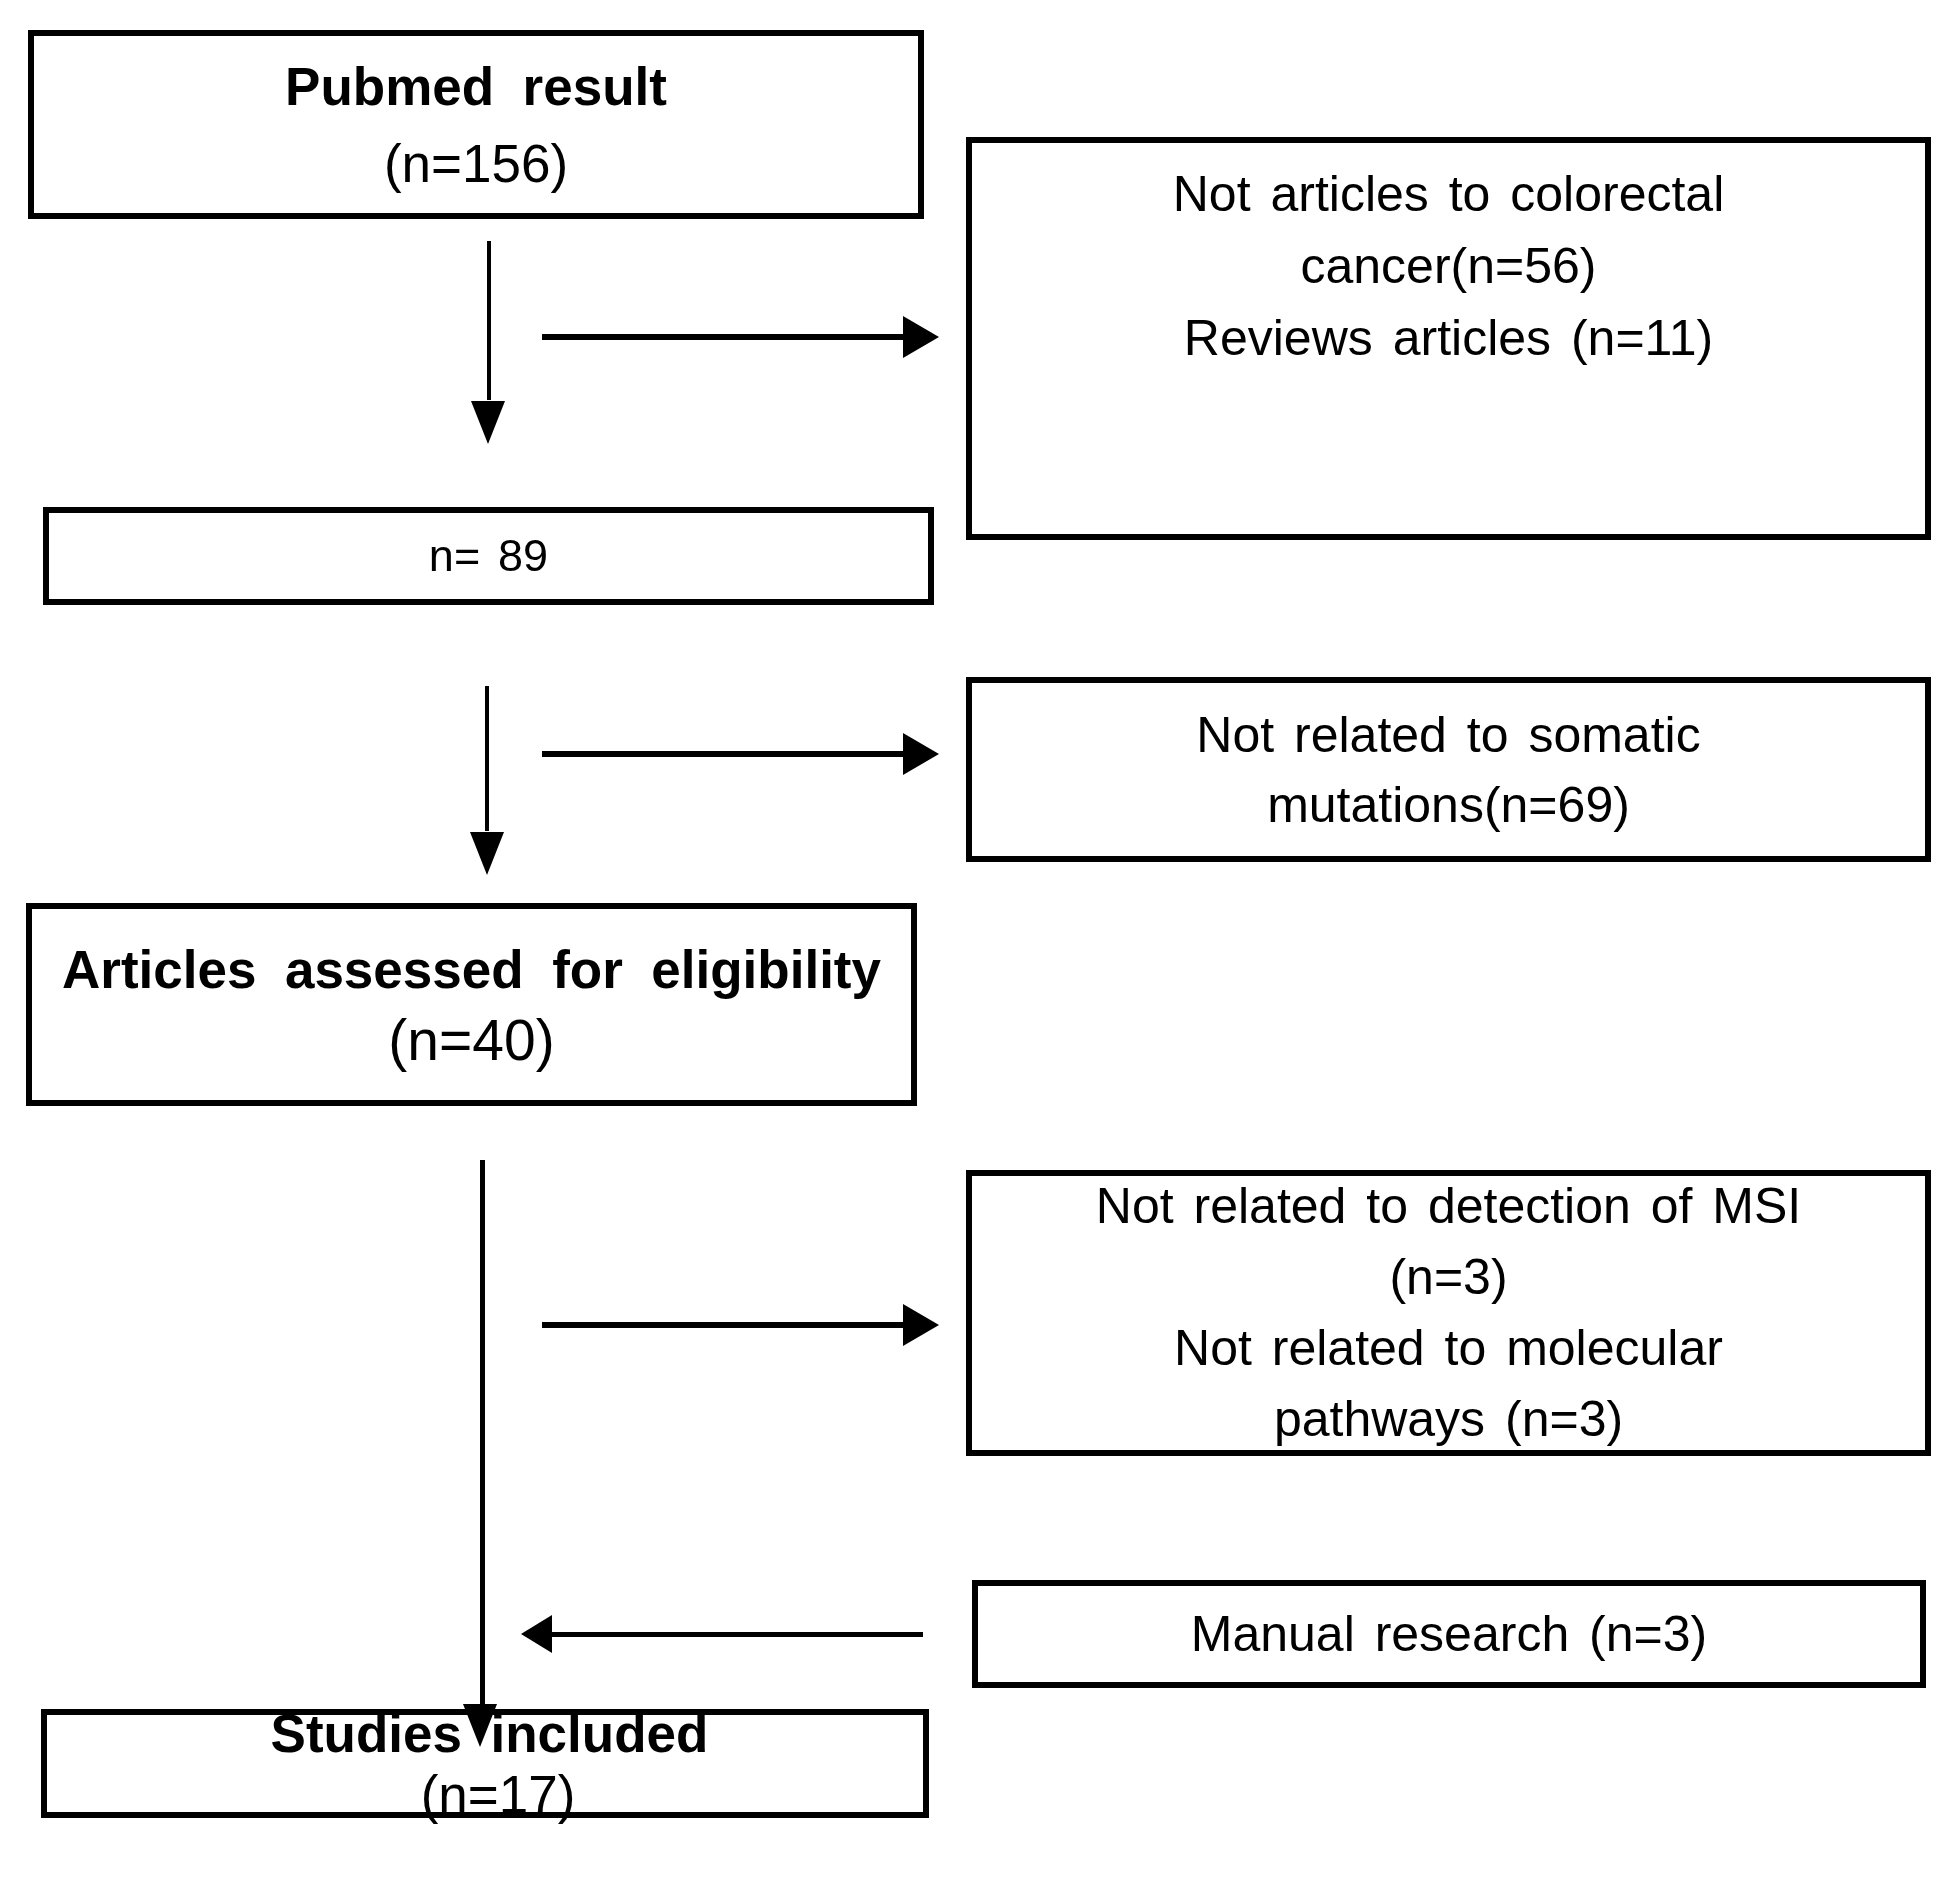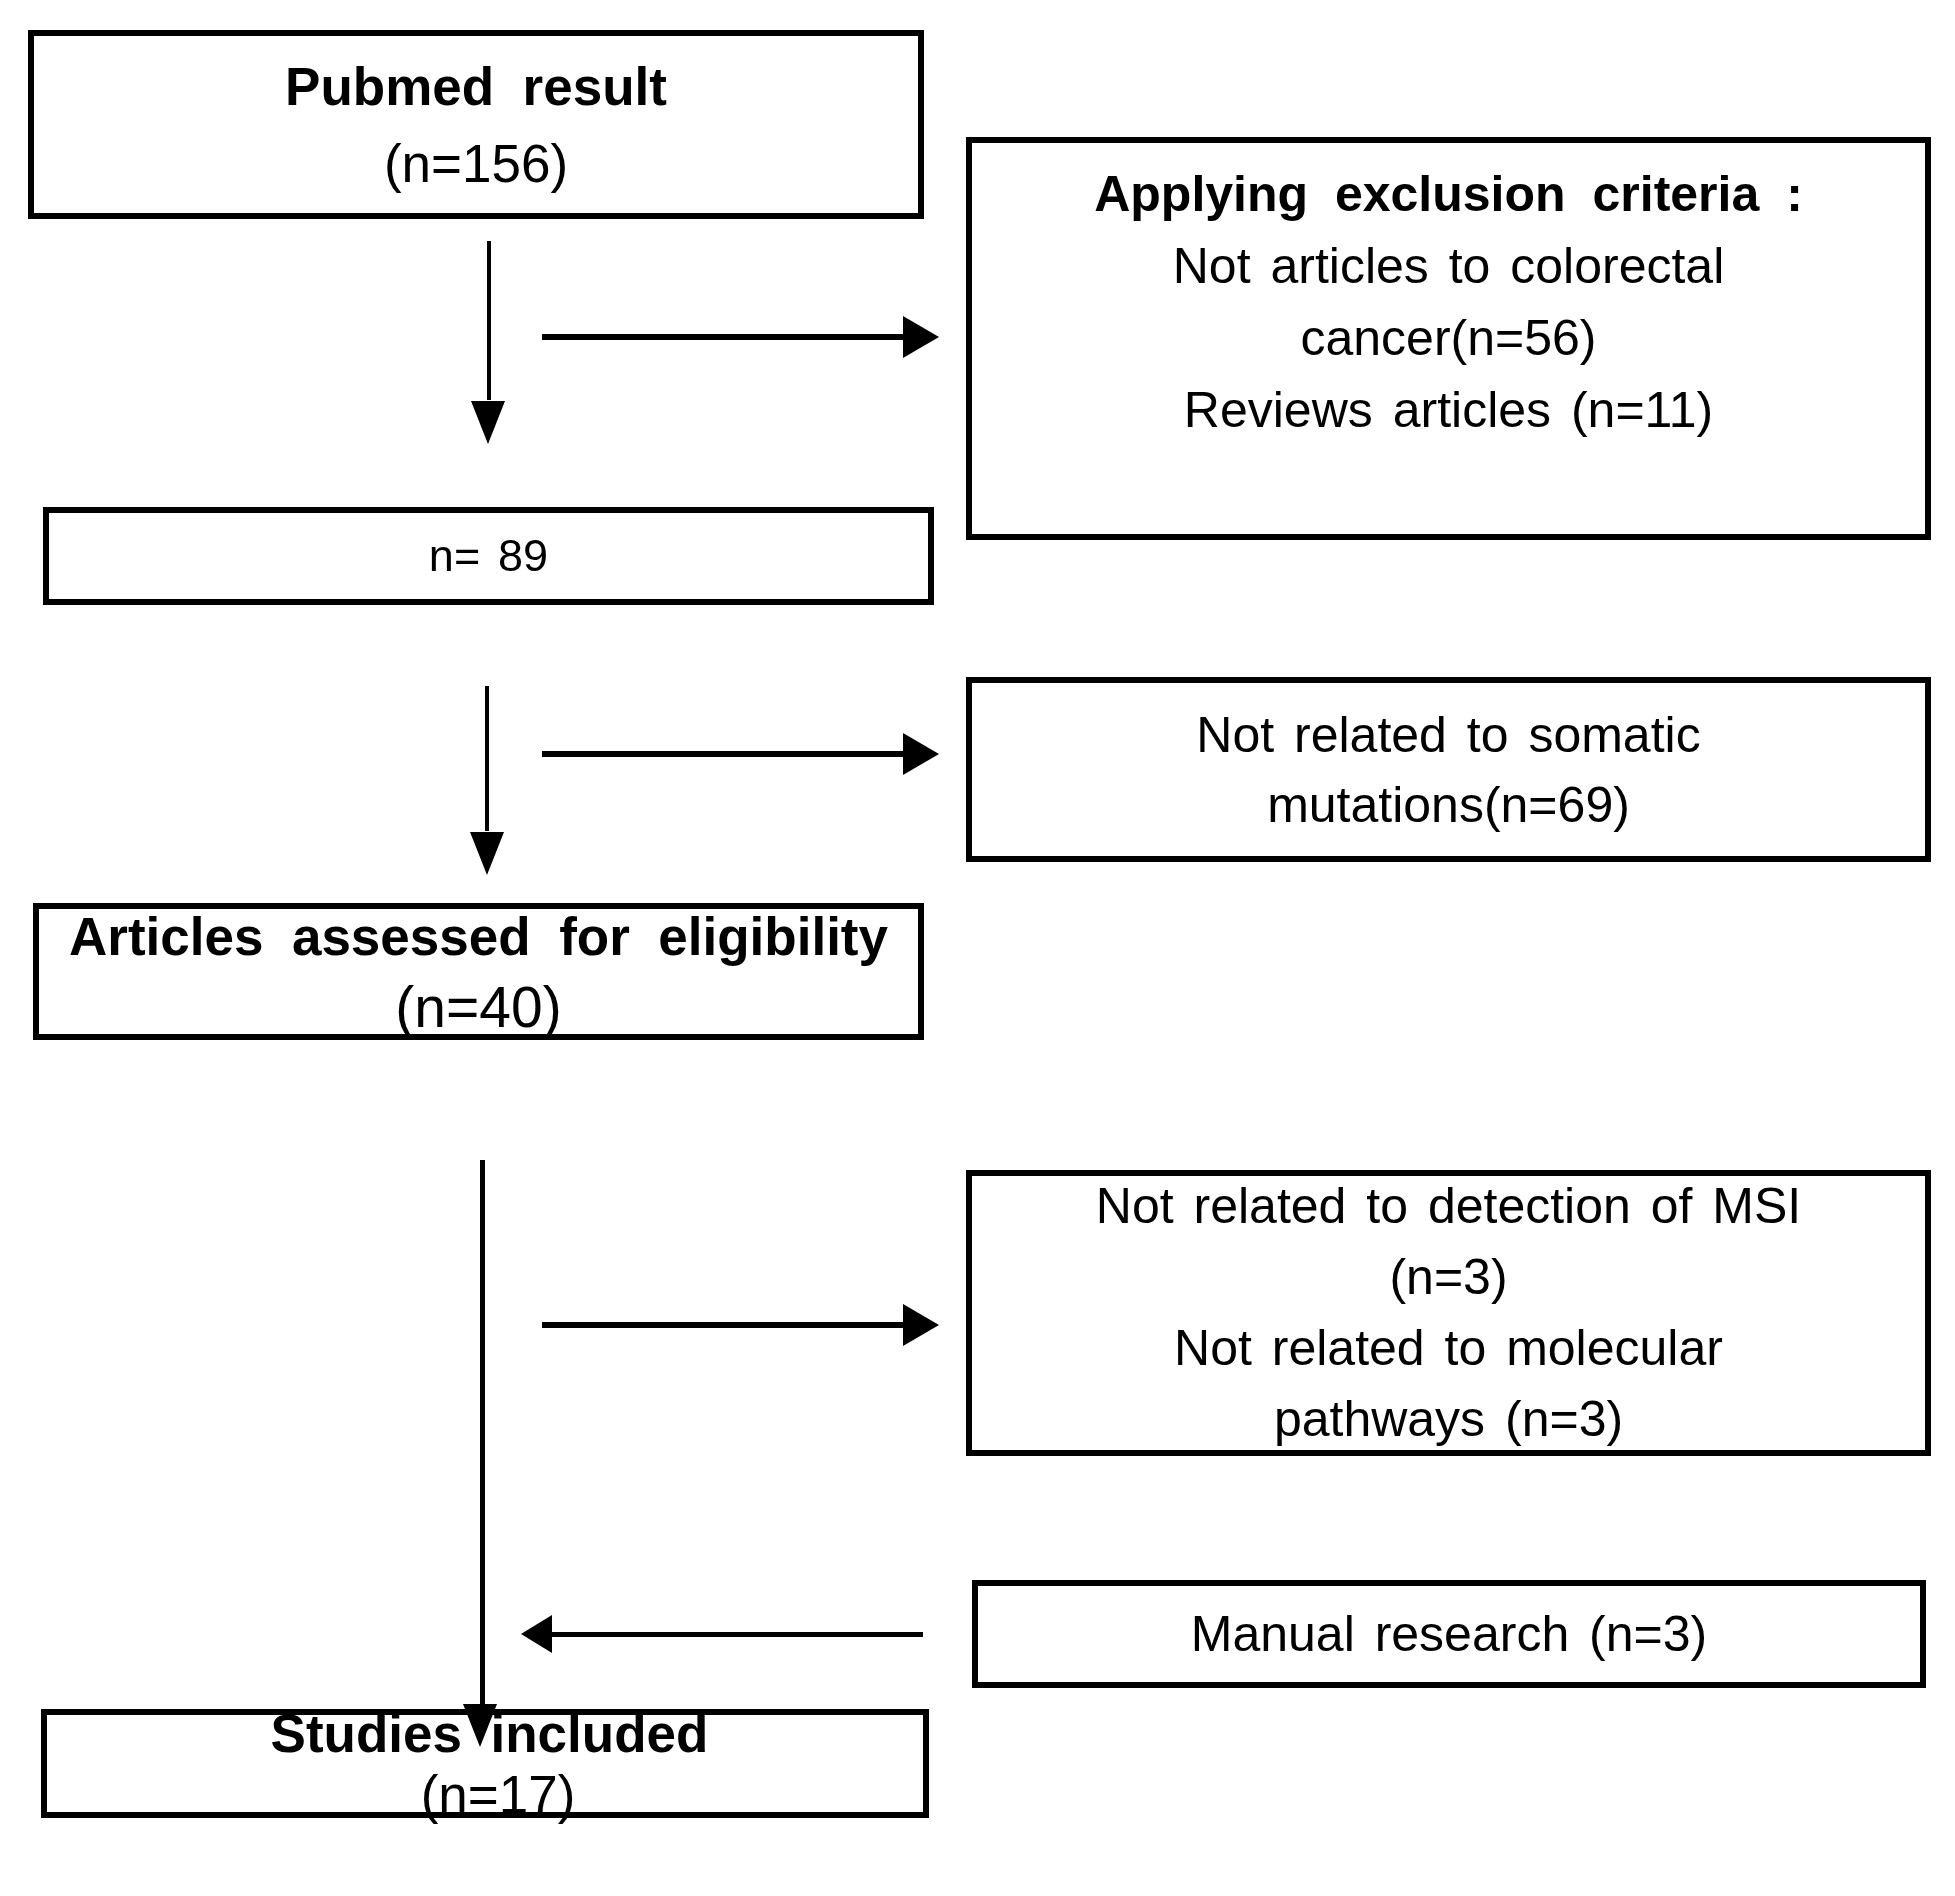--- a/index.html
+++ b/index.html
@@ -29,21 +29,21 @@
     word-spacing: 0.12em;
   }
   .fbox .bline { display: block; }
   .bold { font-weight: bold; word-spacing: 0.26em; }
 
   
   .box-pubmed      { left: 28px;   top: 30px;   width: 896px; height: 189px; font-size: 53px; line-height: 77px; }
   .box-exclusion   { left: 966px; top: 137px;  width: 965px; height: 403px; font-size: 50px; line-height: 72px; justify-content: flex-start; padding-top: 15.4px; }
   .box-n89         { left: 43px;   top: 485px;  width: 891px; height: 98px; font-size: 45px; margin-top: 22px; }
   .box-somatic     { left: 966px; top: 677px;  width: 965px; height: 185px; font-size: 50px; line-height: 70px; }
-  .box-eligibility { left: 33px;   top: 903px; width: 891px; height: 137px; font-size: 53px; line-height: 70px; }
+  .box-eligibility { left: 26px;   top: 903px; width: 891px; height: 203px; font-size: 53px; line-height: 70px; }
   .box-eligibility .sub { font-size: 57px; font-weight: normal; }
   .box-msi         { left: 966px; top: 1170px; width: 965px; height: 286px; font-size: 50px; line-height: 71px; text-align: right; }
   .box-manual      { left: 972px; top: 1580px; width: 954px; height: 108px; font-size: 50px; flex-direction: row; }
   .box-included    { left: 41px;   top: 1709px; width: 888px; height: 109px; font-size: 53px; flex-direction: column; padding-left: 9px; }
   .box-included .sub { font-weight: normal; margin-left: 0.32em; word-spacing: 0.12em; }
 
   
   .vline, .hline { position: absolute; background: #000000; }
   .head-down {
     position: absolute; width: 0; height: 0;
@@ -68,21 +68,20 @@
 <body>
 
 <div class="canvas">
 
   <div class="fbox box-pubmed">
     <span class="bline bold">Pubmed result</span>
     <span class="bline">(n=156)</span>
   </div>
 
   <div class="fbox box-exclusion">
-    <span class="bline bold">Applying exclusion criteria :</span>
     <span class="bline">Not articles to colorectal</span>
     <span class="bline">cancer(n=56)</span>
     <span class="bline">Reviews articles (n=11)</span>
   </div>
 
   <div class="fbox box-n89">
     <span class="bline">n= 89</span>
   </div>
 
   <div class="fbox box-somatic">

